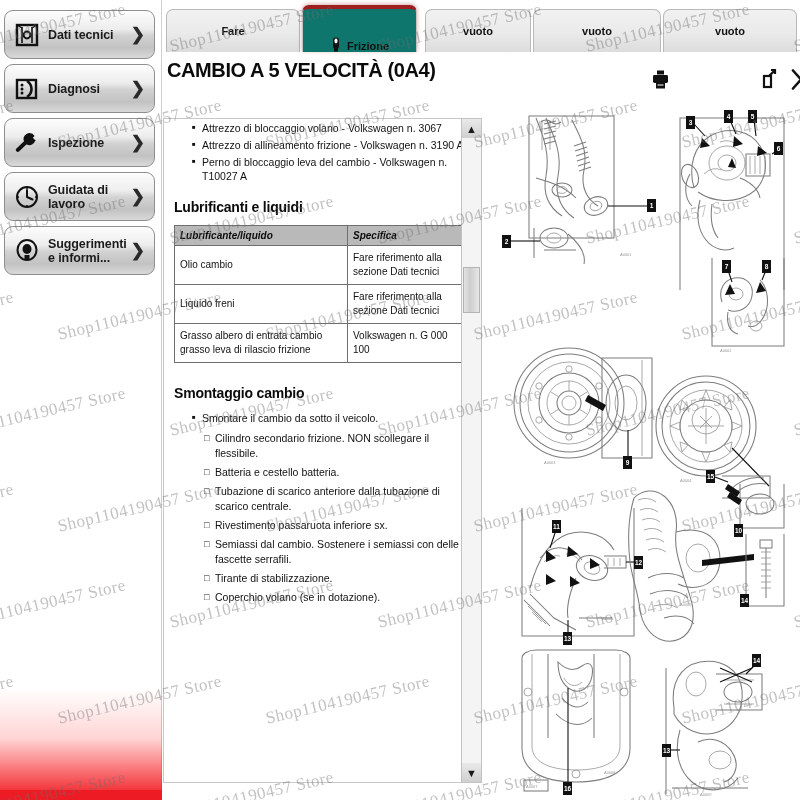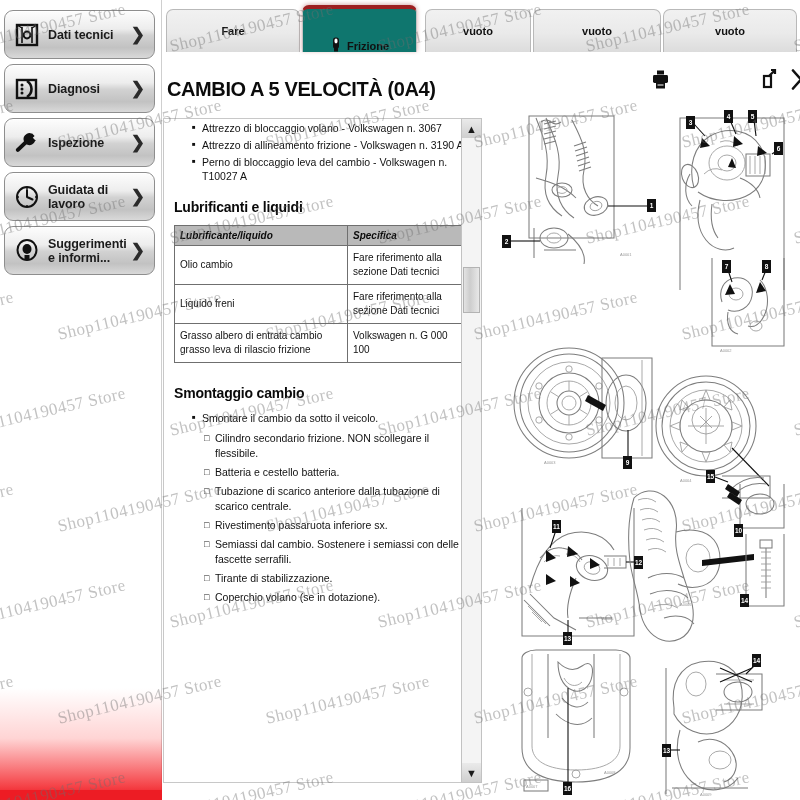--- a/index.html
+++ b/index.html
@@ -101,21 +101,21 @@
   }
   .tab .tico { width: 12px; height: 15px; display:inline-block; }
 
   
   #docheader {
     position: absolute; left: 162px; top: 52px;
     width: 638px; height: 52px;
     background: #fff; z-index: 11;
   }
   #doctitle {
-    position:absolute; left: 5px; top: 26px;
+    position:absolute; left: 5px; top: 7px;
     font-size: 20px; font-weight: 800; color: #0b0b0b;
     letter-spacing: -0.4px;
     white-space: nowrap;
   }
   .winbtn {
     position: absolute; top: 14px;
     width: 24px; height: 26px;
     display:flex; align-items:center; justify-content:center;
     cursor: default;
   }

